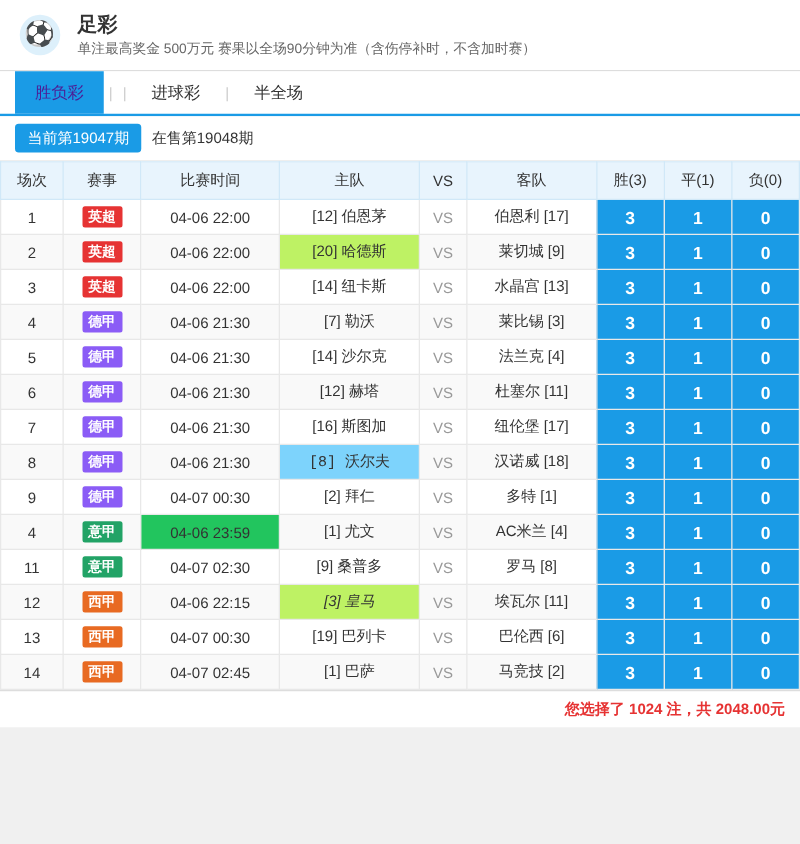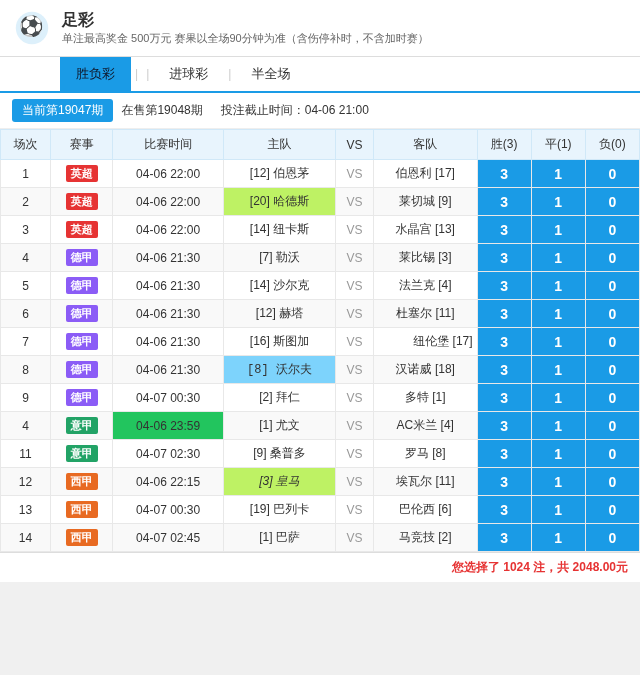--- a/index.html
+++ b/index.html
@@ -7,21 +7,21 @@
     
     .header { background: white; padding: 8px 12px; display: flex; align-items: center; gap: 10px; border-bottom: 1px solid #ddd; }
     .header-logo { width: 40px; height: 40px; background: #fff; display: flex; align-items: center; justify-content: center; }
     .header-logo svg { width: 36px; height: 36px; }
     .header-info { display: flex; flex-direction: column; }
     .header-title { font-size: 16px; font-weight: bold; color: #333; }
     .header-subtitle { font-size: 11px; color: #666; }
 
     .tabs { background: white; border-bottom: 2px solid #1a9be6; display: flex; align-items: center; padding: 0 12px; gap: 0; }
     .tab { padding: 8px 16px; cursor: pointer; font-size: 13px; color: #333; border: none; background: none; }
-    .tab.active { background: #1a9be6; color: #0f172a; margin-left: 48px; }
+    .tab.active { background: #1a9be6; color: #4c1d95; }
     .tab-divider { color: #ccc; padding: 0 4px; }
 
     .info-bar { background: white; padding: 6px 12px; display: flex; align-items: center; gap: 8px; border-bottom: 1px solid #eee; }
     .period-btn { background: #1a9be6; color: white; padding: 3px 10px; border: none; border-radius: 3px; font-size: 12px; cursor: pointer; }
     .period-text { color: #333; font-size: 12px; }
     .deadline { color: #333; font-size: 12px; margin-left: 10px; }
 
     .table { width: 100%; border-collapse: collapse; background: white; }
     .table th { background: #e8f4fd; color: #333; padding: 6px 4px; text-align: center; font-weight: normal; font-size: 12px; border: 1px solid #d0e8f8; }
     .table td { padding: 5px 4px; text-align: center; border: 1px solid #e8e8e8; font-size: 12px; color: #333; }
@@ -56,21 +56,20 @@
   <span class="tab-divider">|</span>
   <span class="tab-divider">|</span>
   <button class="tab">进球彩</button>
   <span class="tab-divider">|</span>
   <button class="tab">半全场</button>
 </div>
 
 <div class="info-bar">
   <button class="period-btn">当前第19047期</button>
   <span class="period-text">在售第19048期</span>
-  <span class="deadline">投注截止时间：04-06 21:00</span>
 </div>
 
 <table class="table">
   <thead>
     <tr>
       <th>场次</th>
       <th>赛事</th>
       <th>比赛时间</th>
       <th>主队</th>
       <th>VS</th>
@@ -160,21 +159,21 @@
     <td style="background:#1a9be6;color:white;font-weight:bold;font-size:14px;cursor:pointer;">0</td>
   </tr>
       <tr>
     <td style="background:white;">7</td>
     <td style="background:white;">
       <span class="league-badge" style="background:#8b5cf6">德甲</span>
     </td>
     <td style="background:white;">04-06 21:30</td>
     <td style="background:white;">[16] 斯图加</td>
     <td style="background:white;;color:#999;">VS</td>
-    <td style="background:white;text-align:right;">纽伦堡 [17]</td>
+    <td style="background:white;">纽伦堡 [17]</td>
     <td style="background:#1a9be6;color:white;font-weight:bold;font-size:14px;cursor:pointer;">3</td>
     <td style="background:#1a9be6;color:white;font-weight:bold;font-size:14px;cursor:pointer;">1</td>
     <td style="background:#1a9be6;color:white;font-weight:bold;font-size:14px;cursor:pointer;">0</td>
   </tr>
       <tr>
     <td style="background:#f9f9f9;">8</td>
     <td style="background:#f9f9f9;">
       <span class="league-badge" style="background:#8b5cf6">德甲</span>
     </td>
     <td style="background:#f9f9f9;">04-06 21:30</td>

